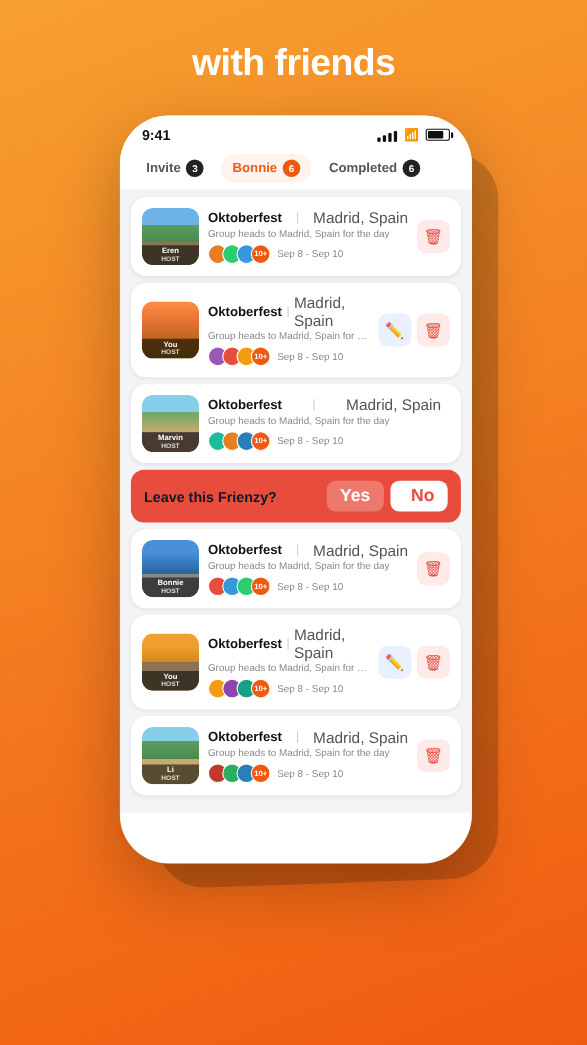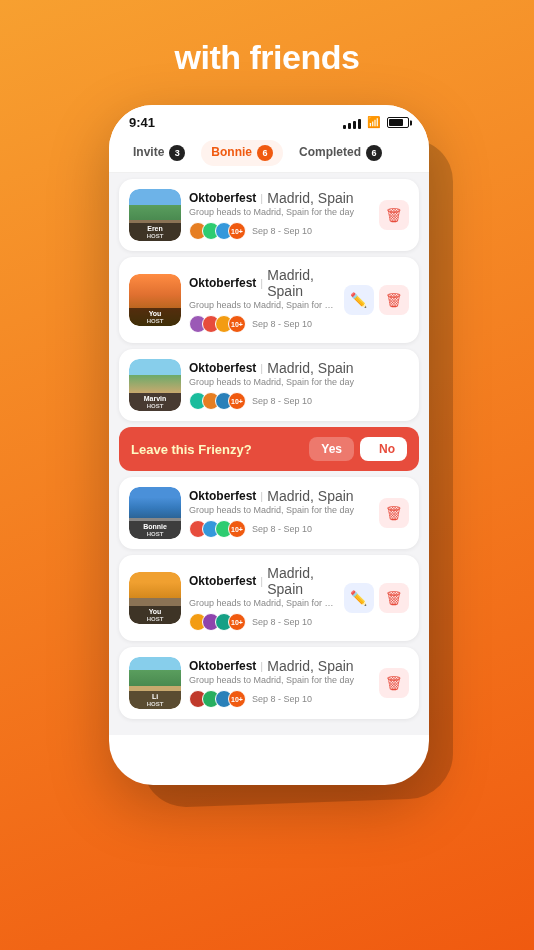--- a/index.html
+++ b/index.html
@@ -278,20 +278,21 @@
 
     .card-info {
       flex: 1;
       min-width: 0;
     }
 
     .card-title-row {
       display: flex;
       align-items: center;
       gap: 4px;
+      justify-content: space-between;
     }
 
     .card-event-name {
       font-size: 12px;
       font-weight: 700;
       color: #111;
     }
 
     .card-separator {
       color: #ccc;
@@ -389,36 +390,36 @@
       background: #e74c3c;
       margin: 4px 10px;
       border-radius: 12px;
       padding: 10px 12px;
       display: flex;
       align-items: center;
       justify-content: space-between;
     }
 
     .leave-text {
-      color: #fef9c3;
+      color: #0f172a;
       font-size: 13px;
       font-weight: 600;
     }
 
     .leave-buttons {
       display: flex;
       gap: 6px;
     }
 
     .leave-btn {
       padding: 5px 12px;
       border-radius: 8px;
       border: none;
       cursor: pointer;
-      font-size: 12px;
+      font-size: 16px;
       font-weight: 700;
     }
 
     .leave-btn-yes {
       background: rgba(255,255,255,0.25);
       color: #fff;
     }
 
     .leave-btn-no {
       background: #fff;

